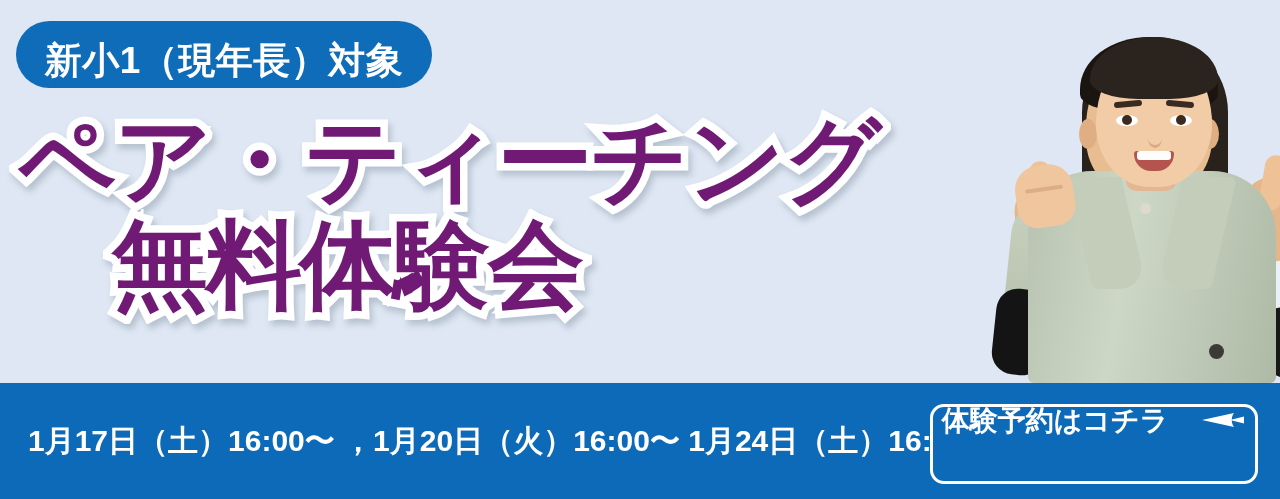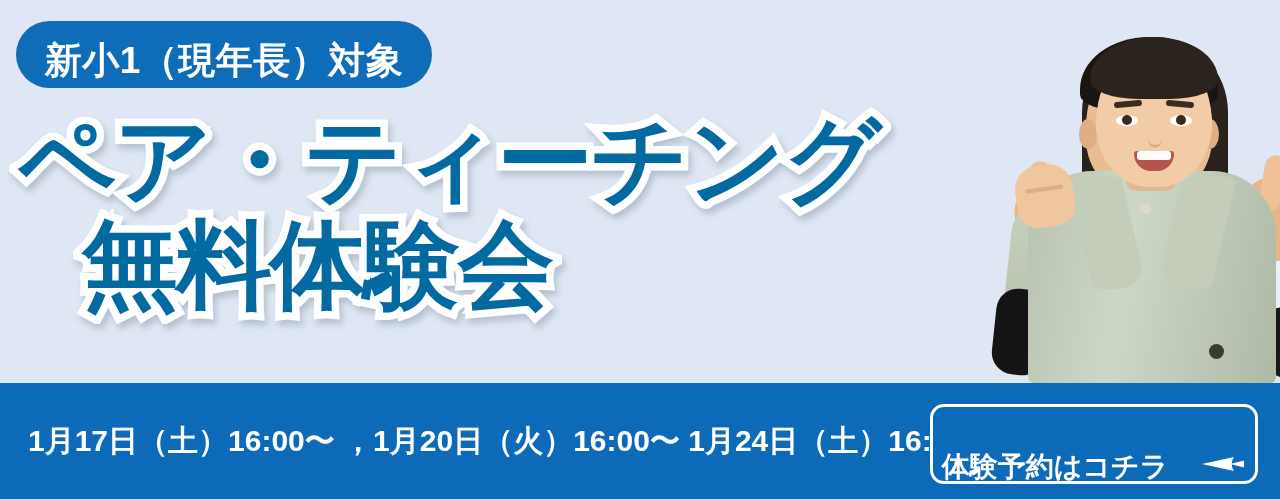--- a/index.html
+++ b/index.html
@@ -54,28 +54,28 @@
     left: 0; top: 104px;
     width: 840px;
     z-index: 5;
     pointer-events: none;
   }
   .hl-line {
     font-size: 96px;
     font-weight: 700;
     line-height: 1.16;
     white-space: nowrap;
-    color: #0369a1;
+    color: #701a75;
     -webkit-text-stroke: 15px #ffffff;
     paint-order: stroke fill;
     filter: drop-shadow(3px 5px 3px rgba(90,105,125,0.30));
     letter-spacing: -2px;
   }
   .hl-1 { padding-left: 18px; }
-  .hl-2 { padding-left: 82px; margin-top: -6px; }
+  .hl-2 { padding-left: 112px; margin-top: -6px; }
 
   
   .people {
     position: absolute;
     right: 0; bottom: 0;
     width: 520px; height: 383px;
     z-index: 2;
   }
   .person { position: absolute; bottom: 0; }
 
@@ -343,21 +343,21 @@
     line-height: 1;
   }
   .cta {
     position: absolute;
     left: 930px; top: 21px;
     width: 322px; height: 74px;
     border: 3px solid #ffffff;
     border-radius: 14px;
     background: #0c6ab9;
     display: flex;
-    align-items: flex-end;
+    align-items: flex-start;
     justify-content: center;
     gap: 32px;
     cursor: pointer;
   }
   .cta-label {
     color: #ffffff;
     font-size: 28px;
     font-weight: 700;
     white-space: nowrap;
     line-height: 1;

